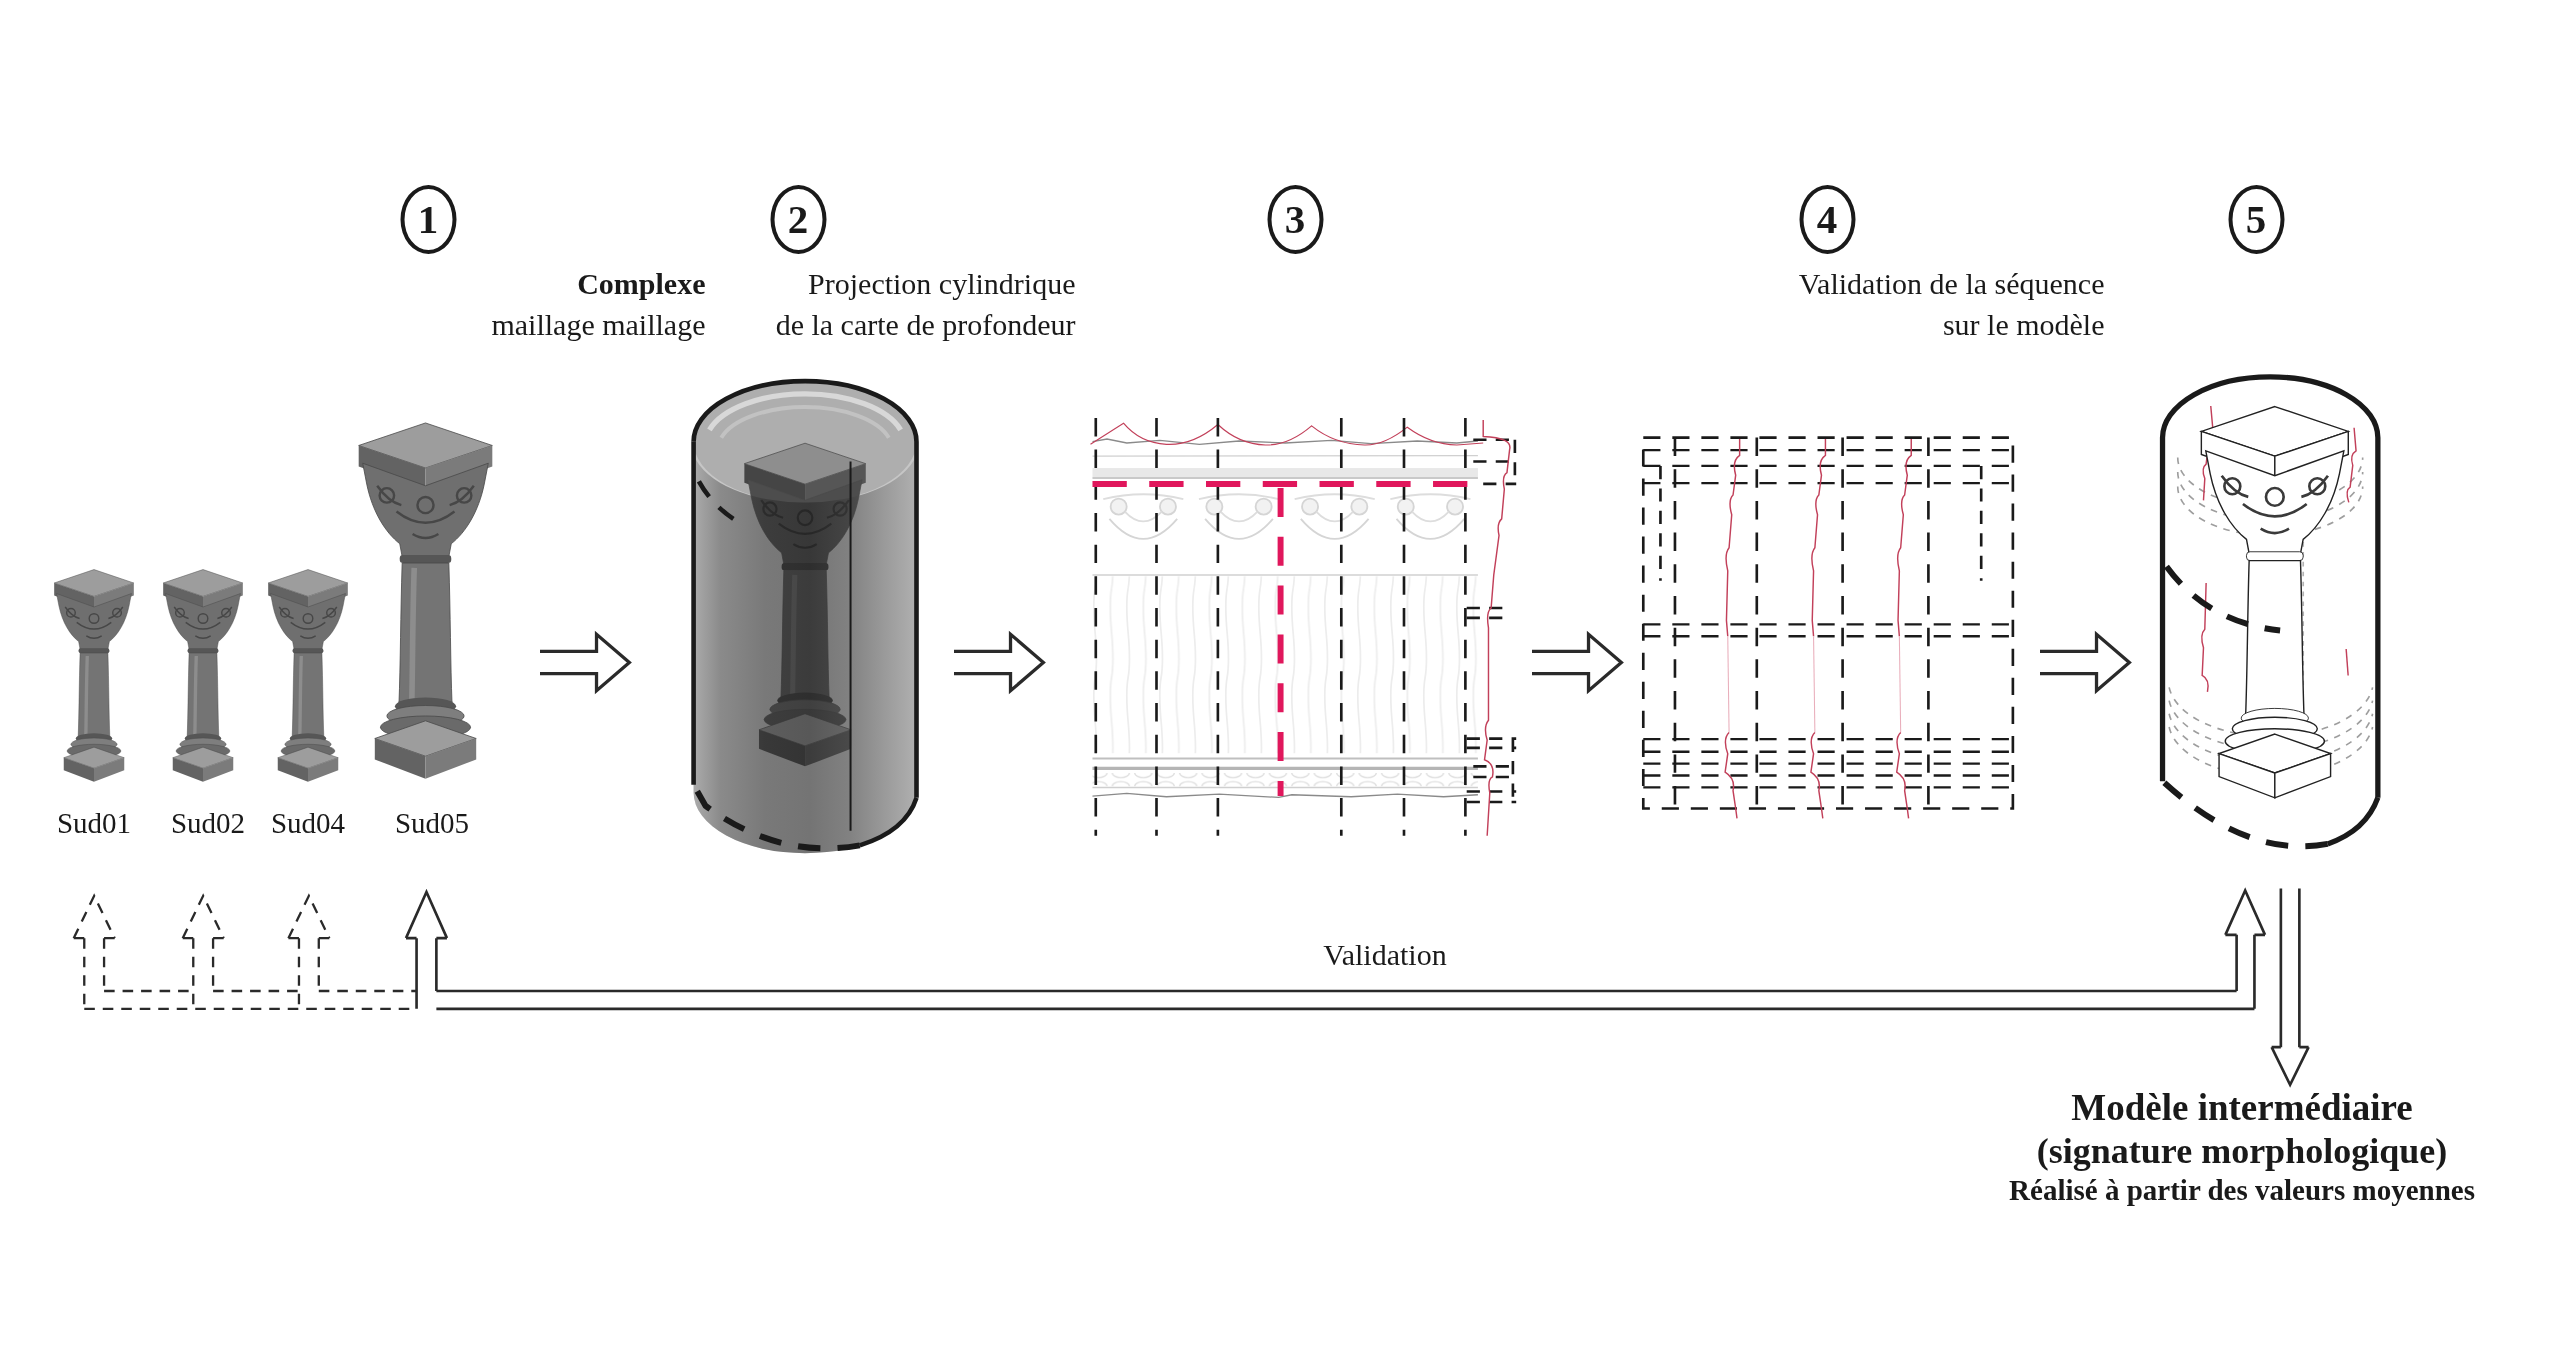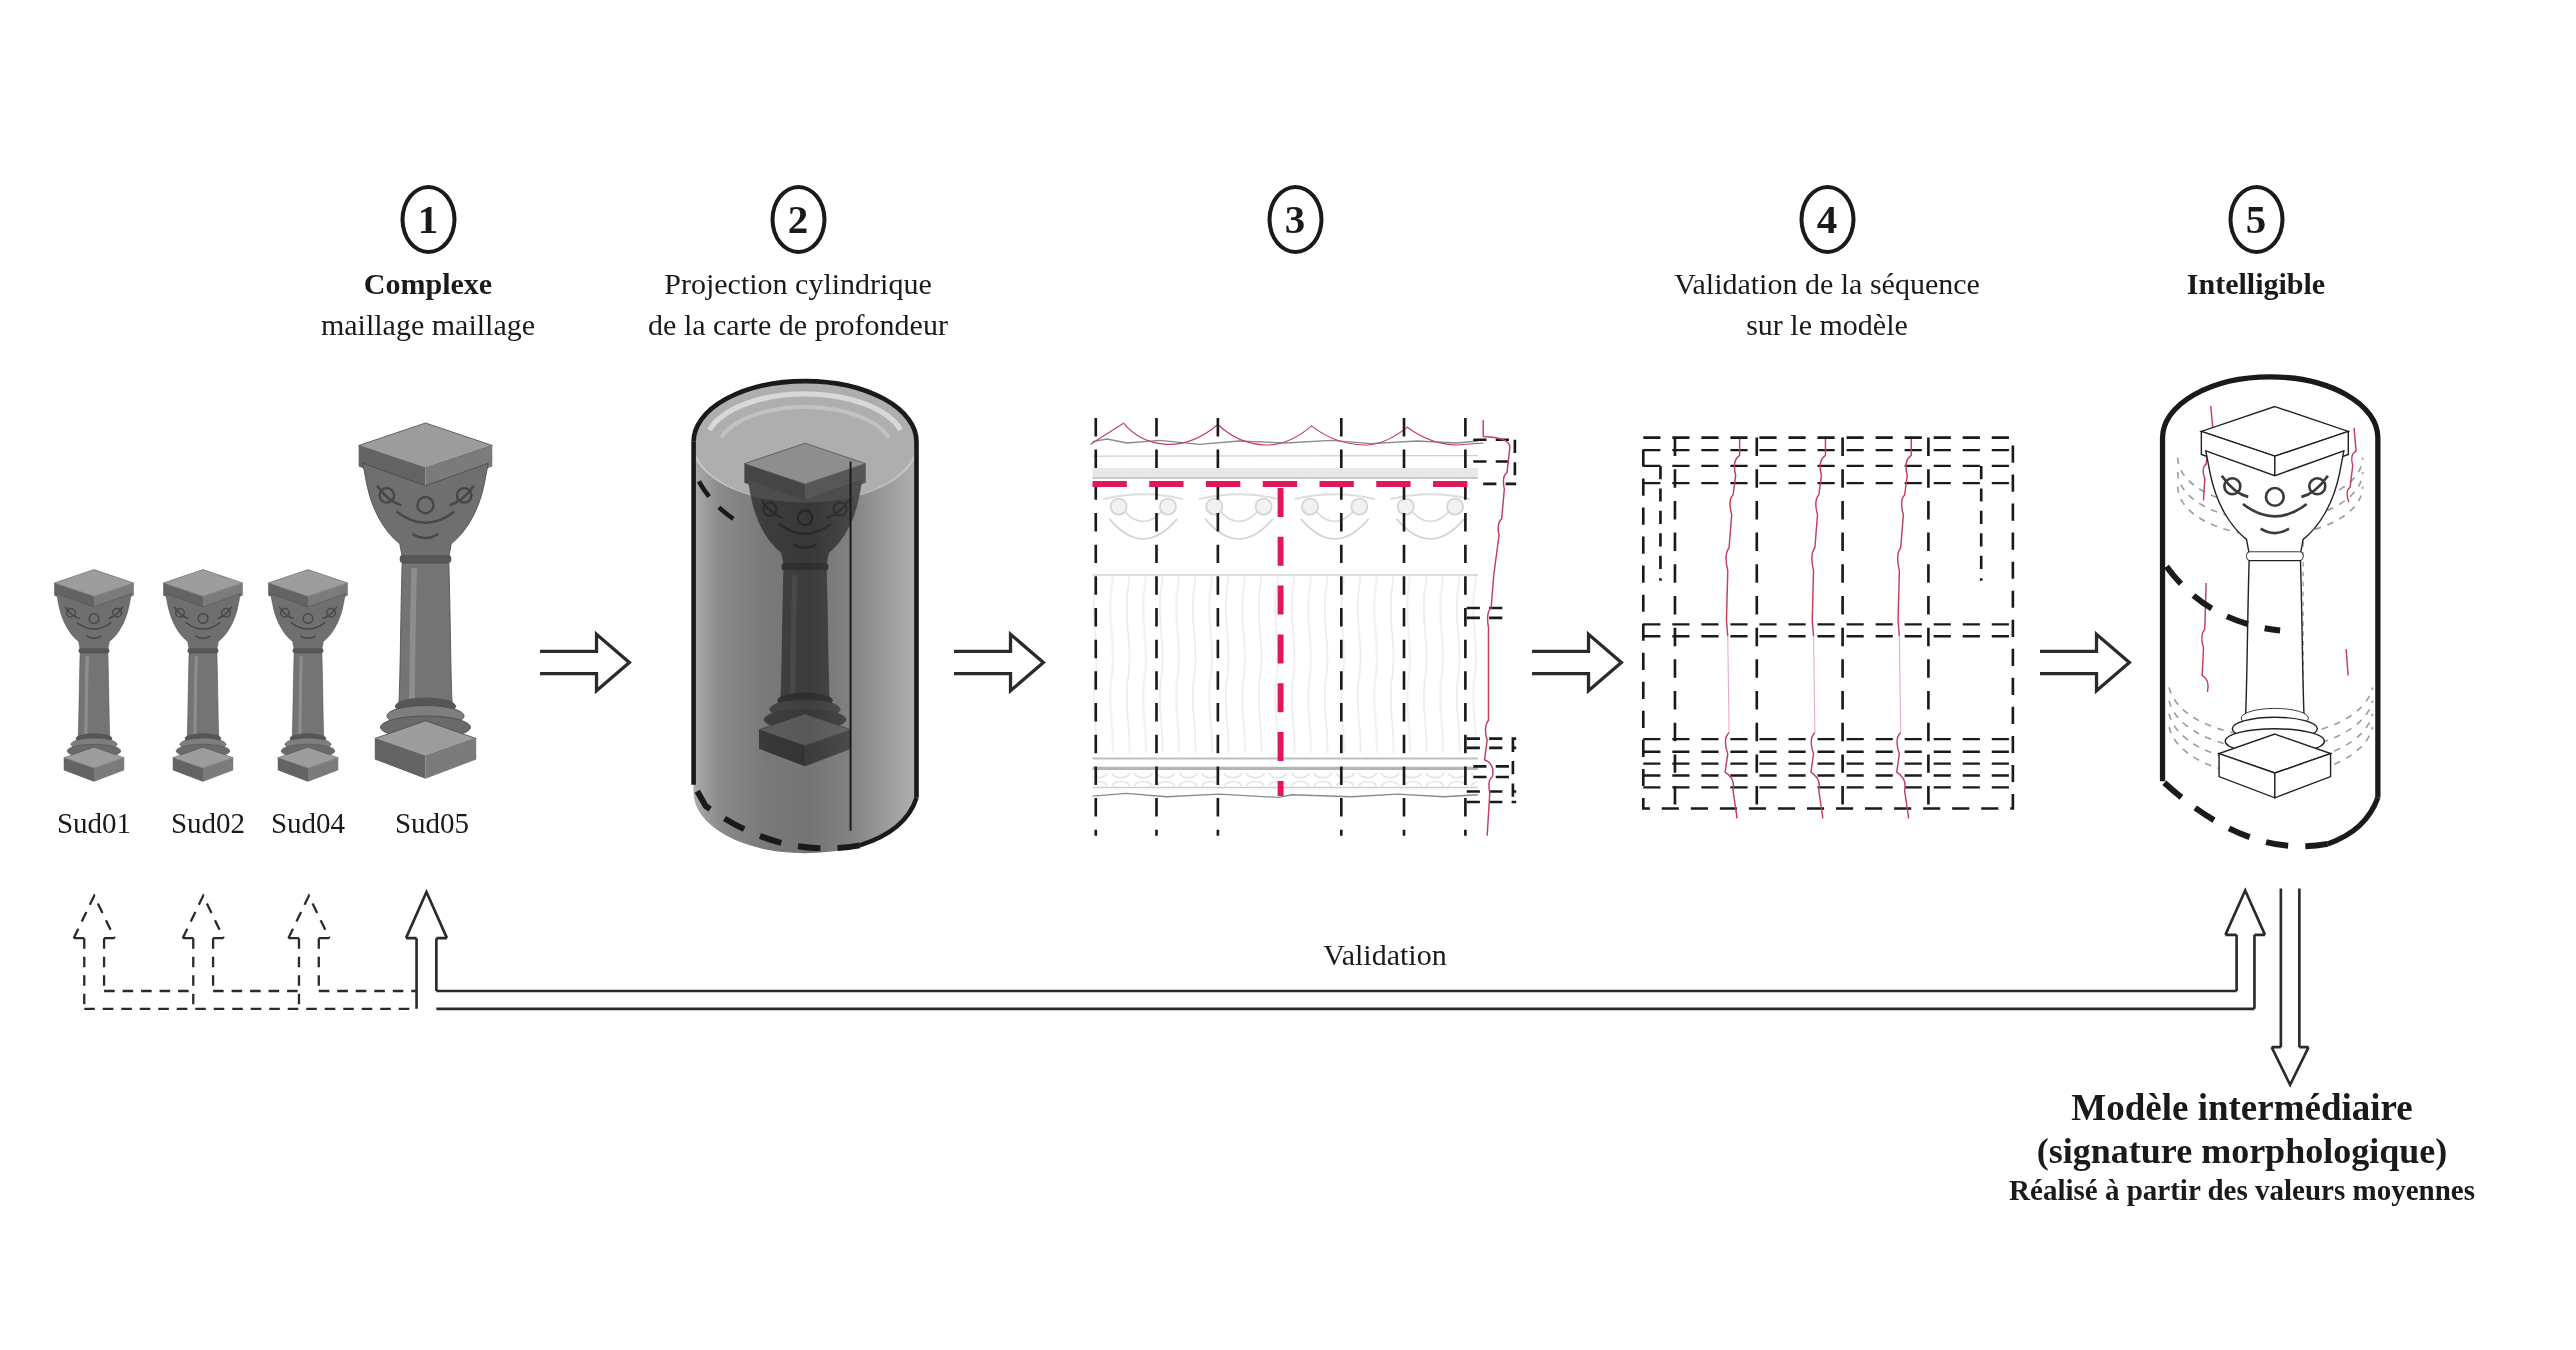--- a/index.html
+++ b/index.html
@@ -13,21 +13,21 @@
   html,body{margin:0;padding:0;background:#ffffff;}
   body{width:2576px;height:1350px;position:relative;overflow:hidden;
        font-family:"Liberation Serif","DejaVu Serif",serif;color:var(--ink);}
   #canvas{position:absolute;inset:0;}
 
   
   .step-header{position:absolute;top:185px;width:555px;transform:translateX(-50%);text-align:center;}
   .num-circle{display:inline-flex;align-items:center;justify-content:center;
     width:48px;height:61px;border:4px solid var(--ink);border-radius:50%;
     font-size:41px;font-weight:bold;line-height:1;margin-bottom:9.2px;}
-  .step-title{font-size:30px;line-height:41px;white-space:nowrap;}
+  .step-title{font-size:30px;line-height:41px;white-space:nowrap;text-align:right;}
   .step-title.b{font-weight:bold;}
 
   
   .abs{position:absolute;}
   .model-label{position:absolute;top:807px;transform:translateX(-50%);font-size:29px;white-space:nowrap;}
 
   
   .flow-arrow path{fill:#ffffff;stroke:#2a2a2a;stroke-width:5;stroke-linejoin:miter;}
 
   
@@ -110,21 +110,20 @@
     <div class="num-circle">
         <span>4</span>
       </div>
     <div class="step-title">Validation de la séquence</div>
     <div class="step-title">sur le modèle</div>
   </div>
   <div class="step-header" style="left:2256px">
     <div class="num-circle">
         <span>5</span>
       </div>
-    <div class="step-title b">Intelligible</div>
     <div class="step-title"></div>
   </div>
 
   <svg class="abs" style="left:46px;top:568px" width="96" height="222" viewBox="0 0 200 460">
       <use href="#col3d"></use>
     </svg>
   <svg class="abs" style="left:155px;top:568px" width="96" height="222" viewBox="0 0 200 460">
       <use href="#col3d"></use>
     </svg>
   <svg class="abs" style="left:260px;top:568px" width="96" height="222" viewBox="0 0 200 460">

